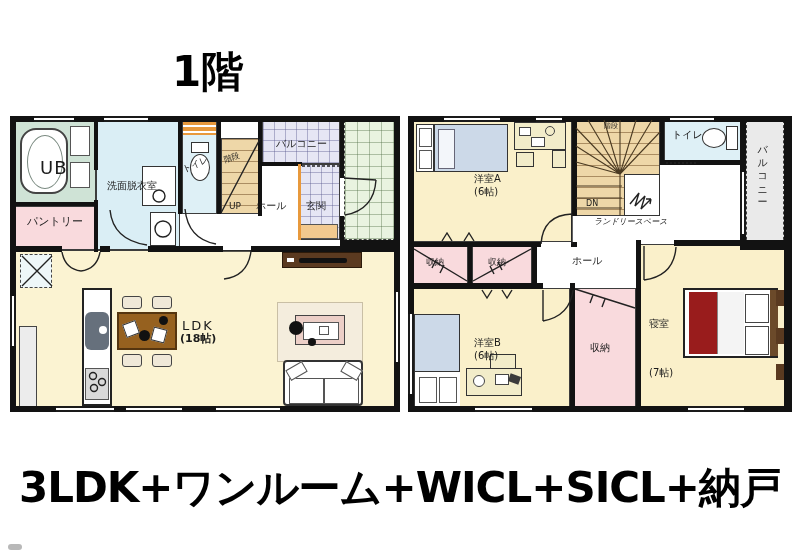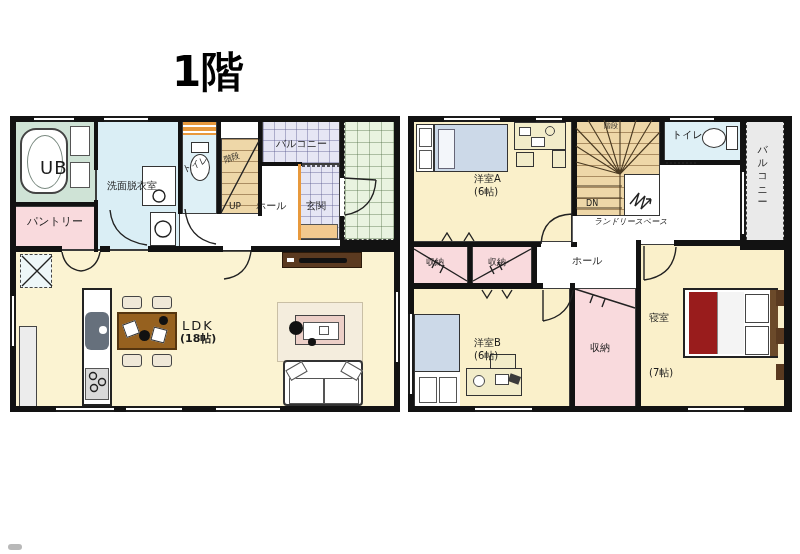--- a/index.html
+++ b/index.html
@@ -208,21 +208,21 @@
     <div class="lbl" style="left:178px;top:84px;font-size:8px;">DN</div>
     <div class="lbl" style="left:186px;top:102px;font-size:8px;font-style:italic;">ランドリースペース</div>
     <div class="lbl" style="left:264px;top:13px;font-size:10px;">トイレ</div>
     <div class="lbl" style="left:349px;top:22px;font-size:10px;writing-mode:vertical-rl;letter-spacing:3px;">バルコニー</div>
     <div class="lbl" style="left:18px;top:142px;font-size:9px;">収納</div>
     <div class="lbl" style="left:80px;top:142px;font-size:9px;">収納</div>
     <div class="lbl" style="left:164px;top:139px;font-size:10px;">ホール</div>
     <div class="lbl" style="left:66px;top:221px;font-size:10px;">洋室B</div>
     <div class="lbl" style="left:66px;top:234px;font-size:10px;">(6帖)</div>
     <div class="lbl" style="left:182px;top:226px;font-size:10px;">収納</div>
-    <div class="lbl" style="left:241px;top:196px;font-size:10px;">寝室</div>
+    <div class="lbl" style="left:241px;top:202px;font-size:10px;">寝室</div>
     <div class="lbl" style="left:241px;top:215px;font-size:10px;margin-top:36px;">(7帖)</div>
 
     <svg class="ovl" width="384" height="296" viewBox="0 0 384 296">
       <g stroke="#4a3a22" stroke-width="1.1" fill="none">
         <path d="M212 58 L168 12 M212 58 L180 4 M212 58 L196 4 M212 58 L212 4 M212 58 L228 4 M212 58 L244 4 M212 58 L252 16 M212 58 L168 30 M212 58 L168 46"></path>
         <path d="M168 70 L214 70 M168 82 L214 82 M168 92 L214 92 M212 58 L212 100"></path>
       </g>
       <g stroke="#222" stroke-width="1.4" fill="none">
         <path d="M222 88 L231 77 L227 90 L237 80 L233 93 L243 83 M243 83 L238 83 M243 83 L242 88"></path>
         <path d="M6 133 L59 165 M28 144 L24 152 M36 149 L32 157"></path>
@@ -255,14 +255,15 @@
       <div class="wall" style="left: 266px; top: 124px; width: 112px; height: 6px;"></div>
       <div class="win-h" style="left: 36px; top: 0px; width: 56px; height: 6px;"></div>
       <div class="win-h" style="left: 128px; top: 0px; width: 26px; height: 6px;"></div>
       <div class="win-h" style="left: 262px; top: 0px; width: 44px; height: 6px;"></div>
       <div class="win-v" style="left: 332px; top: 56px; width: 6px; height: 62px;"></div>
       <div class="win-v" style="left: 0px; top: 198px; width: 6px; height: 80px;"></div>
       <div class="win-h" style="left: 67px; top: 290px; width: 57px; height: 6px;"></div>
       <div class="win-h" style="left: 280px; top: 290px; width: 56px; height: 6px;"></div>
     </div>
 
+  <div class="caption" style="top:460px;">3LDK+ワンルーム+WICL+SICL+納戸</div>
   <div class="abs" style="left:8px;top:544px;width:14px;height:6px;background:#9a9a9a;border-radius:3px;opacity:.7;"></div>
 </div>
 
 </body></html>

